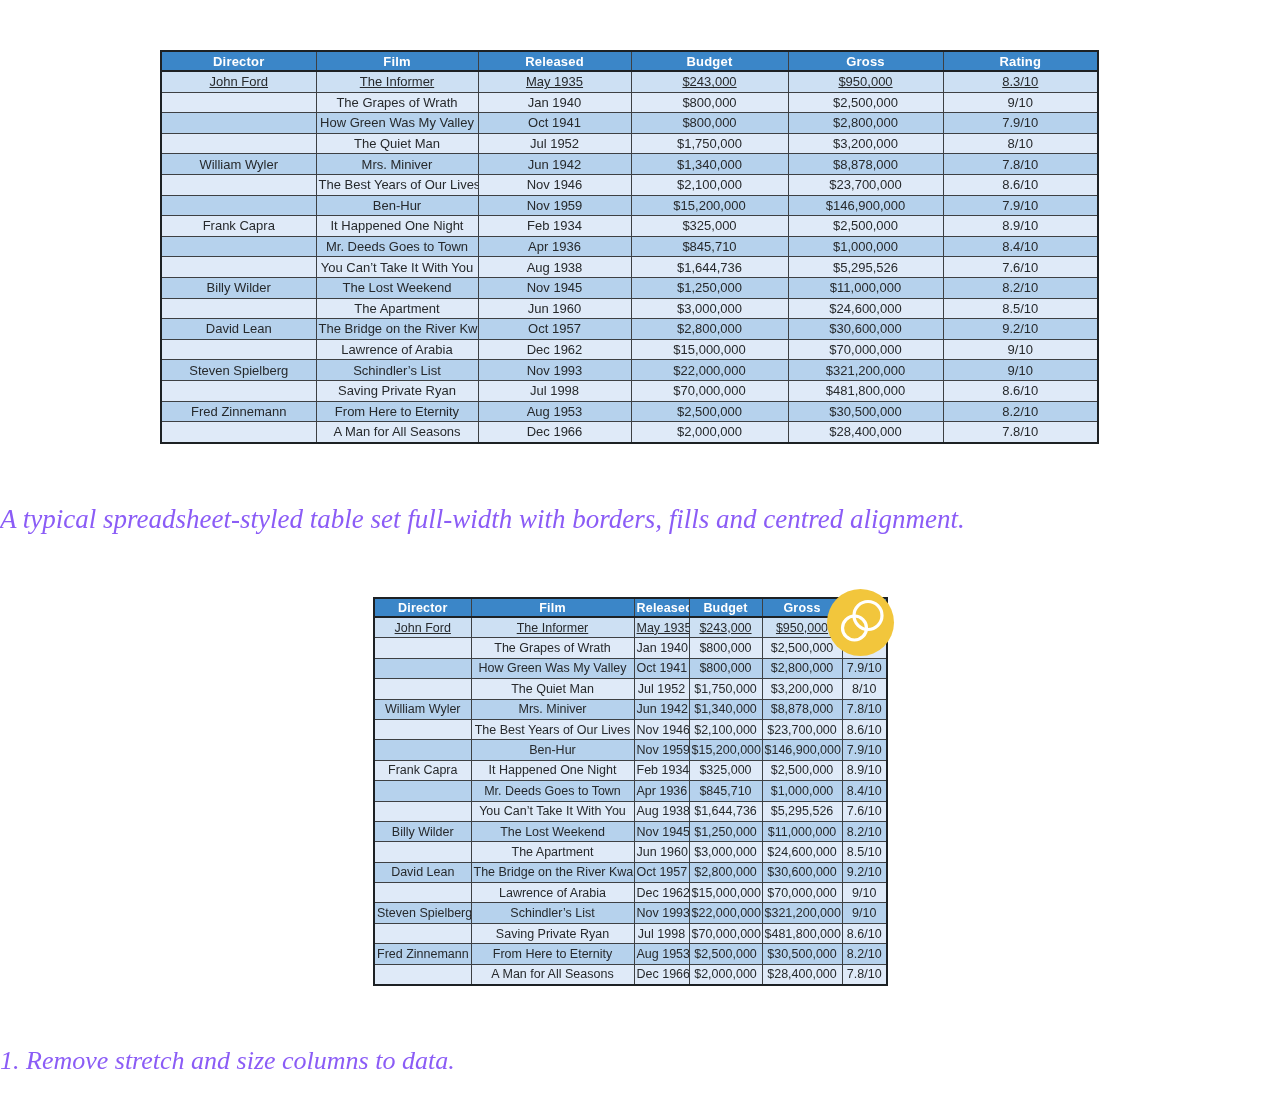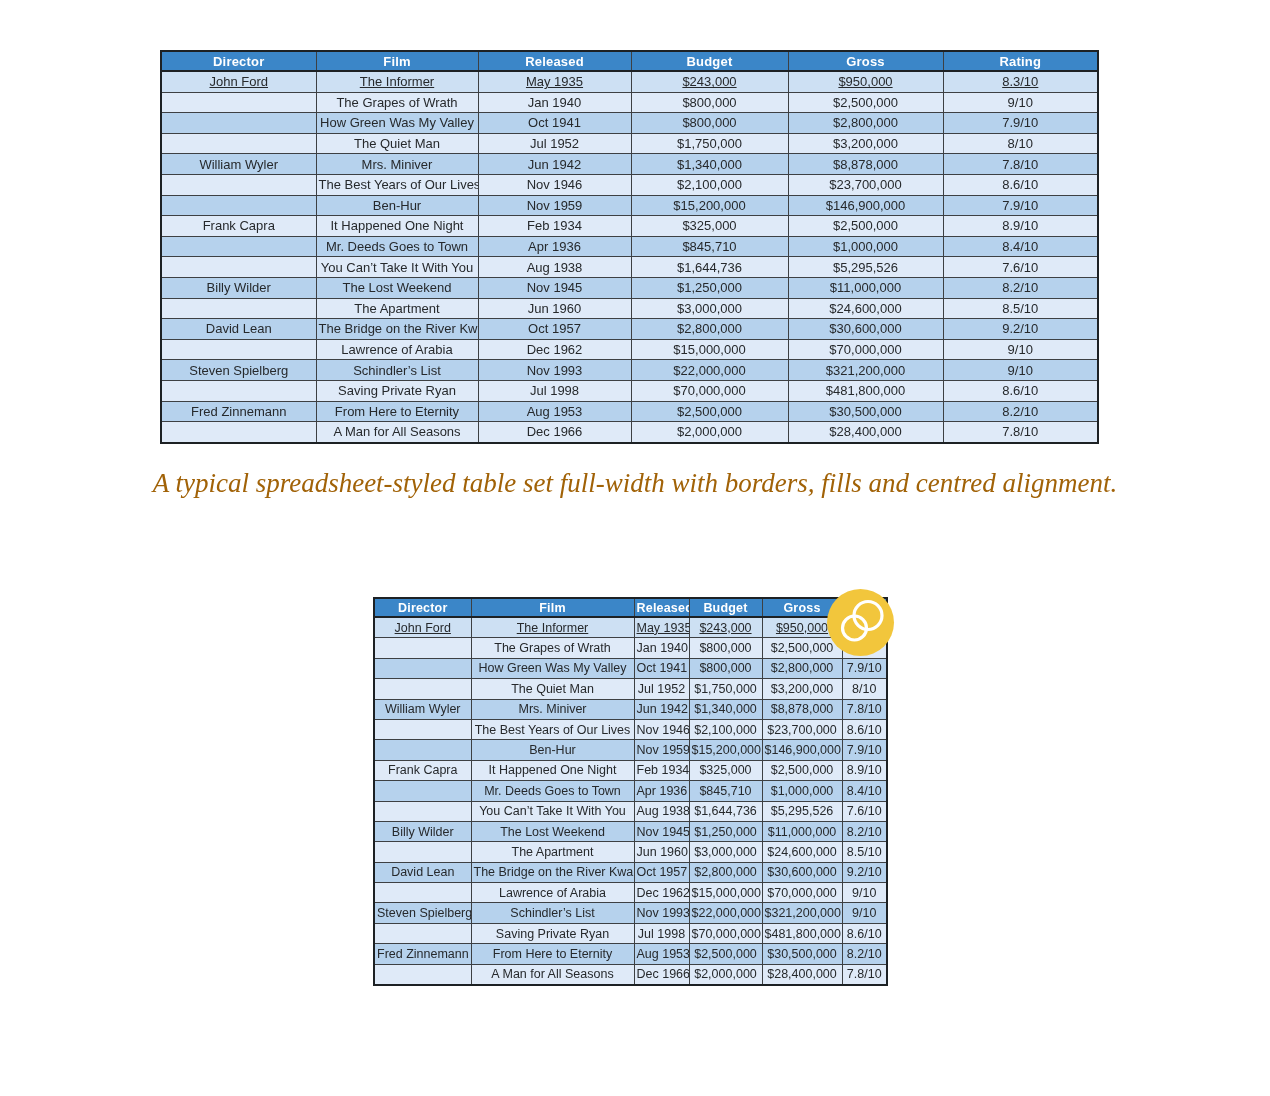--- a/index.html
+++ b/index.html
@@ -34,22 +34,22 @@
   .t1 col.c1{width:155px}.t1 col.c2{width:162px}.t1 col.c3{width:153px}
   .t1 col.c4{width:157px}.t1 col.c5{width:155px}.t1 col.c6{width:155px}
   
   .t2{left:373px;top:597px;width:513px;font-size:12.5px;}
   .t2 th{height:17px;font-size:12.5px;}
   .t2 td{height:19.4px;}
   .t2 col.c1{width:97px}.t2 col.c2{width:163px}.t2 col.c3{width:55px}
   .t2 col.c4{width:73px}.t2 col.c5{width:80px}.t2 col.c6{width:45px}
   
   .caption{
-    position:absolute;left:0;width:100%;text-align:center;
-    font-family:"Liberation Serif",serif;font-style:italic;color:#a16207;
+    position:absolute;left:0;width:100%;
+    font-family:"Liberation Serif",serif;font-style:italic;color:#8b5cf6;margin-top:36px;
   }
   .caption1{top:468px;font-size:27px;}
   .caption2{top:1010px;font-size:26px;}
   
   .badge{
     position:absolute;left:827px;top:589px;width:67px;height:67px;
     border-radius:50%;background:var(--badge-yellow,#f2c63c);z-index:5;
   }
   .badge svg{position:absolute;left:0;top:0;}
 </style>
@@ -394,14 +394,15 @@
       </tbody>
   </table>
 
   <div class="badge">
     <svg width="67" height="67" viewBox="0 0 67 67">
       <circle cx="41" cy="26.5" r="14" fill="none" stroke="#ffffff" stroke-width="3.2"></circle>
       <circle cx="27.5" cy="39" r="12" fill="none" stroke="#ffffff" stroke-width="3.2"></circle>
     </svg>
   </div>
 
+  <div class="caption caption2">1. Remove stretch and size columns to data.</div>
 
 </div>
 
 </body></html>

